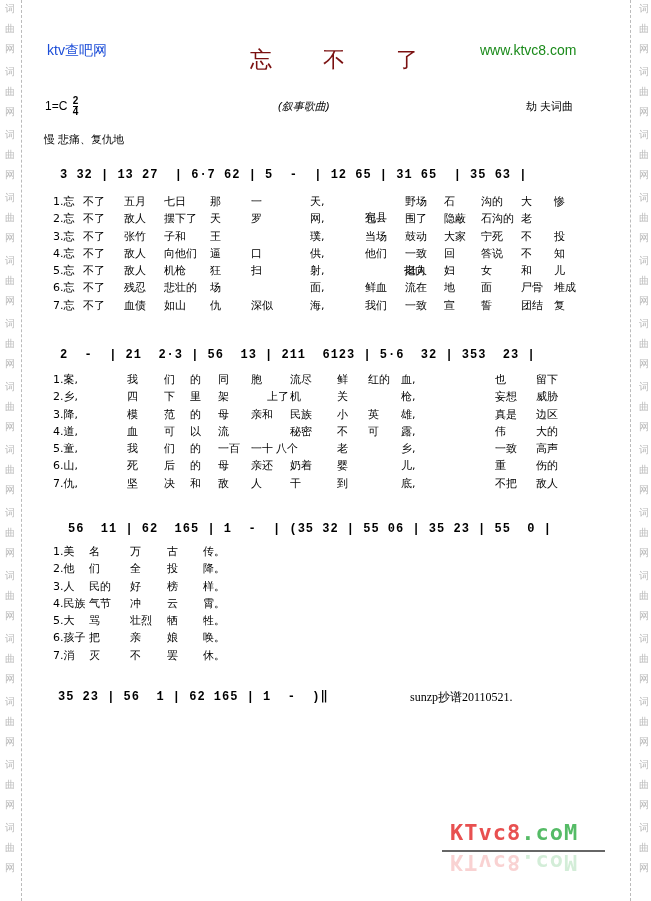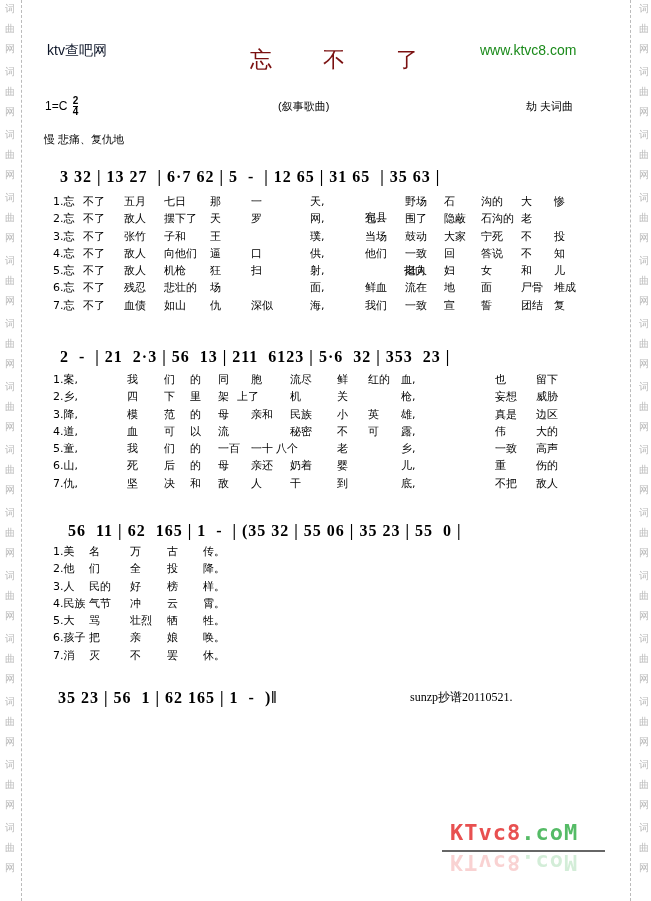--- a/index.html
+++ b/index.html
@@ -3,31 +3,31 @@
 <meta charset="utf-8">
 <style>
   html,body{margin:0;padding:0;background:#fff;}
   body{width:651px;height:901px;position:relative;overflow:hidden;font-family:"DejaVu Sans","Liberation Sans",sans-serif;color:#000;}
   .side{position:absolute;top:0;width:20px;height:901px;}
   .side.left{left:0;}
   .side.right{left:634px;}
   .vline{position:absolute;top:0;height:901px;border-left:1px dashed #bbb;}
   .wm{position:absolute;font-size:10px;color:#bbb;line-height:14px;width:14px;text-align:center;}
   .hdr{position:absolute;font-family:"Liberation Sans",sans-serif;}
-  .site-l{left:47px;top:42px;font-size:14px;color:#0f172a;}
+  .site-l{left:47px;top:42px;font-size:14px;color:#1d4ed8;}
   .site-r{left:480px;top:42px;font-size:14px;color:#1a8a1a;}
   .title{left:250px;top:45px;font-size:22px;color:#7a1010;letter-spacing:22px;font-family:"DejaVu Serif",serif;}
   .key{left:45px;top:96px;font-size:12px;}
   .frac{display:inline-block;vertical-align:middle;text-align:center;font-size:10px;line-height:10px;font-weight:bold;margin-left:2px;}
   .frac span{display:block;}
   .frac .n{border-bottom:1px solid #000;}
-  .genre{left:278px;top:99px;font-size:11px;}
+  .genre{left:278px;top:99px;font-size:11px;font-style:italic;}
   .author{left:526px;top:99px;font-size:11px;}
   .tempo{left:44px;top:132px;font-size:11px;}
-  .notes{position:absolute;font-family:Liberation Serif, serif;font-weight:bold;font-size:16px;white-space:pre;letter-spacing:1px;}
+  .notes{position:absolute;font-family:Liberation Mono, monospace;font-weight:bold;font-size:12px;white-space:pre;letter-spacing:1px;}
   .lyrics{position:absolute;font-size:11px;line-height:17.3px;}
   .lrow{position:relative;height:17.3px;white-space:nowrap;}
   .lc{position:absolute;top:0;}
   .sig{position:absolute;left:410px;top:689px;font-family:"Liberation Serif",serif;font-size:12px;}
   .logo{position:absolute;left:450px;top:820px;width:150px;height:60px;}
   .logo .t{font-family:"DejaVu Sans Mono",monospace;font-size:22px;font-weight:bold;letter-spacing:1px;}
   .logo .r{color:#e85050;}
   .logo .g{color:#55bb66;}
   .logo .bar{position:absolute;left:-8px;top:30px;width:163px;height:2px;background:#666;}
   .logo .refl{position:absolute;top:30px;left:0;opacity:.25;transform:scaleY(-1);}
@@ -262,21 +262,21 @@
       <span class="lc" style="left: 348px;">血,</span>
       <span class="lc" style="left: 442px;">也</span>
       <span class="lc" style="left: 483px;">留下</span>
     </div>
     <div class="lrow">
       <span class="lc" style="left: 0px;">2.乡,</span>
       <span class="lc" style="left: 74px;">四</span>
       <span class="lc" style="left: 111px;">下</span>
       <span class="lc" style="left: 137px;">里</span>
       <span class="lc" style="left: 165px;">架</span>
-      <span class="lc" style="left: 184px; text-align: right;">上了</span>
+      <span class="lc" style="left: 214px; text-align: right;">上了</span>
       <span class="lc" style="left: 237px;">机</span>
       <span class="lc" style="left: 284px;">关</span>
       <span class="lc" style="left: 315px;"></span>
       <span class="lc" style="left: 348px;">枪,</span>
       <span class="lc" style="left: 442px;">妄想</span>
       <span class="lc" style="left: 483px;">威胁</span>
     </div>
     <div class="lrow">
       <span class="lc" style="left: 0px;">3.降,</span>
       <span class="lc" style="left: 74px;">模</span>

